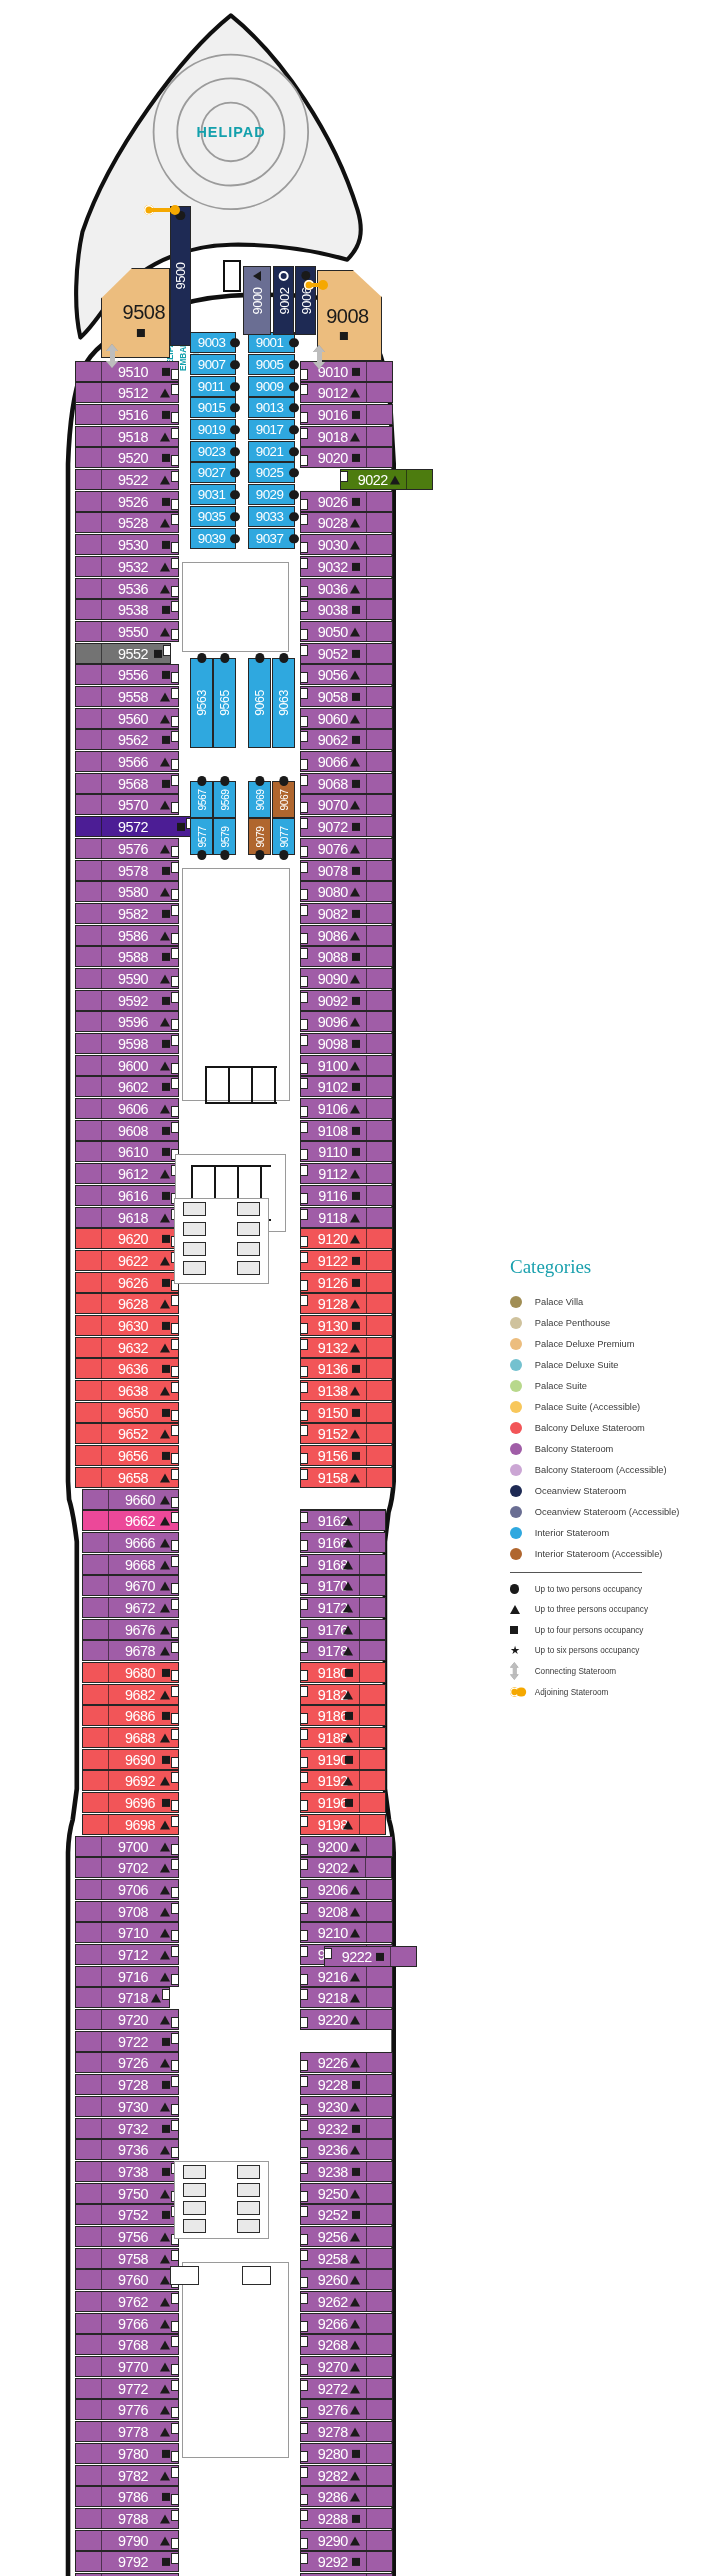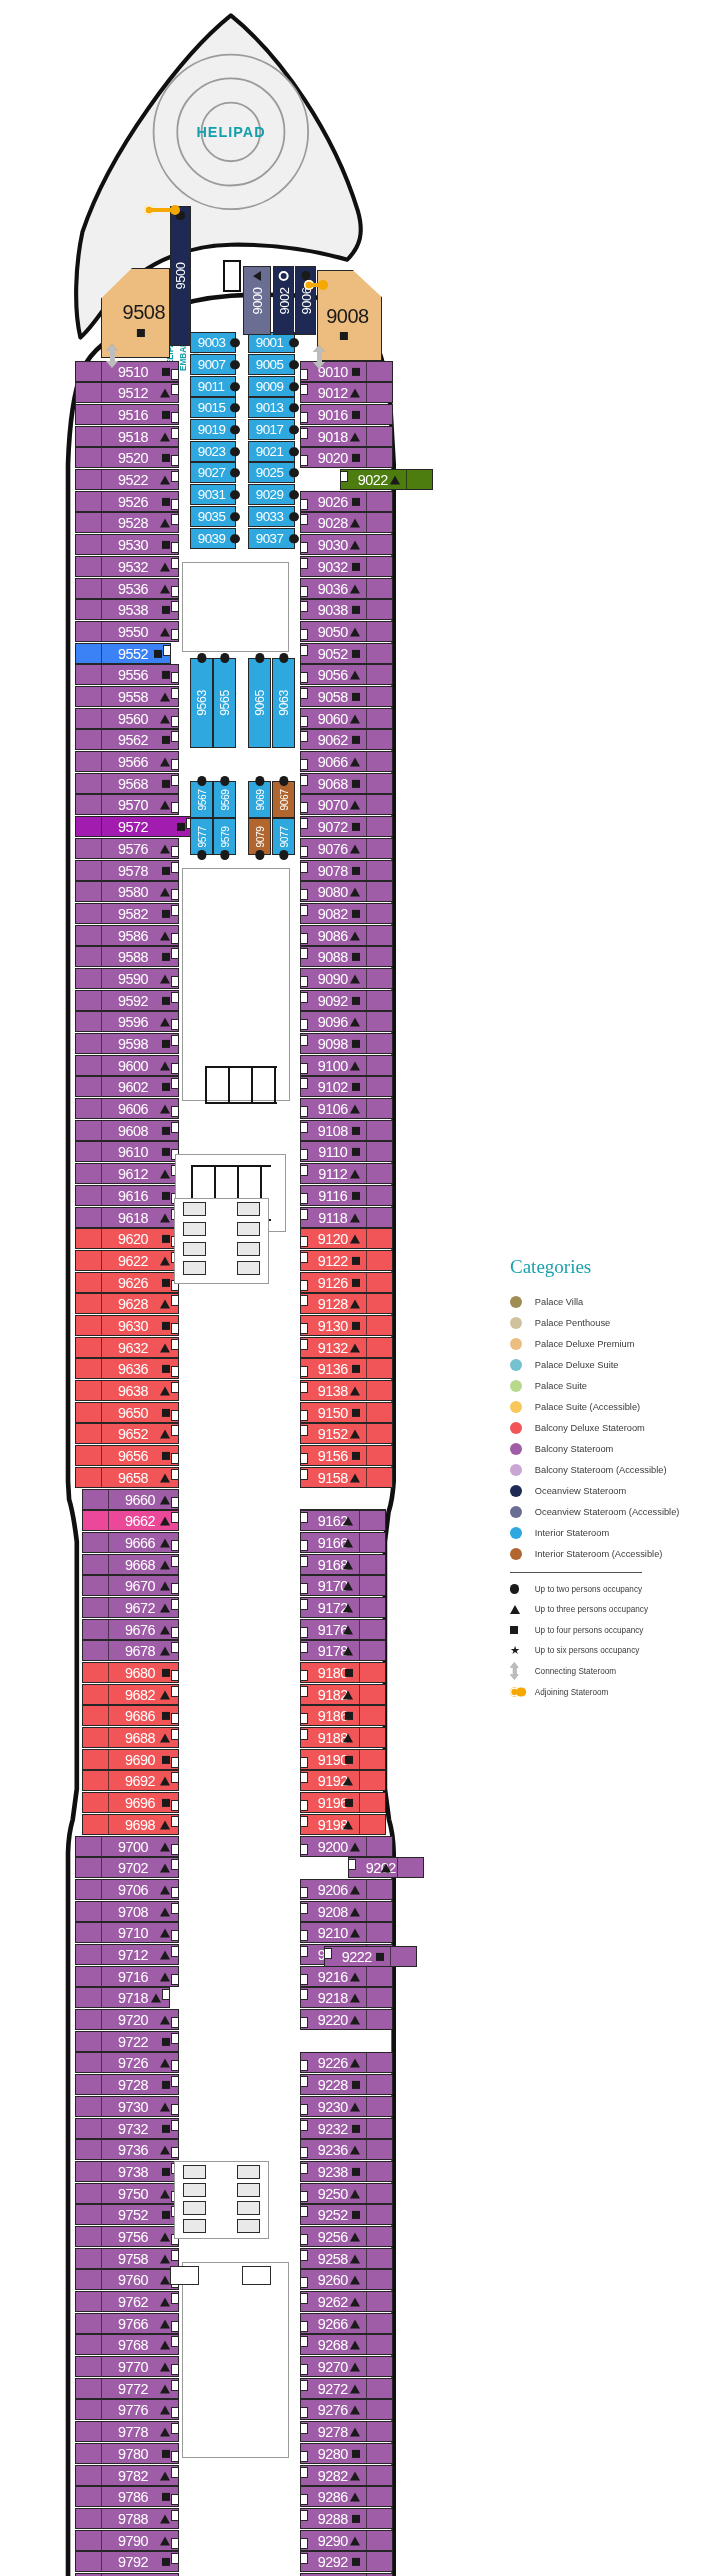--- a/index.html
+++ b/index.html
@@ -152,21 +152,21 @@
           <span class="sym s3"></span>
         </div>
         <div class="room port na" style="left: 75px; top: 599px; width: 104px; height: 21px; background: rgb(160, 93, 167);">
           <span class="num">9538</span>
           <span class="sym s4"></span>
         </div>
         <div class="room port nb" style="left: 75px; top: 621px; width: 104px; height: 21px; background: rgb(160, 93, 167);">
           <span class="num">9550</span>
           <span class="sym s3"></span>
         </div>
-        <div class="room port na" style="left: 75px; top: 643px; width: 96px; height: 21px; background: #3b82f6;">
+        <div class="room port na" style="left: 75px; top: 643px; width: 96px; height: 21px; background: #737373;">
           <span class="num">9552</span>
           <span class="sym s4"></span>
         </div>
         <div class="room port nb" style="left: 75px; top: 664px; width: 104px; height: 21px; background: rgb(160, 93, 167);">
           <span class="num">9556</span>
           <span class="sym s4"></span>
         </div>
         <div class="room port na" style="left: 75px; top: 686px; width: 104px; height: 21px; background: rgb(160, 93, 167);">
           <span class="num">9558</span>
           <span class="sym s3"></span>
@@ -184,21 +184,21 @@
           <span class="sym s3"></span>
         </div>
         <div class="room port na" style="left: 75px; top: 773px; width: 104px; height: 21px; background: rgb(160, 93, 167);">
           <span class="num">9568</span>
           <span class="sym s4"></span>
         </div>
         <div class="room port nb" style="left: 75px; top: 794px; width: 104px; height: 21px; background: rgb(160, 93, 167);">
           <span class="num">9570</span>
           <span class="sym s3"></span>
         </div>
-        <div class="room port na" style="left: 75px; top: 816px; width: 119px; height: 21px; background: #a21caf;">
+        <div class="room port na" style="left: 75px; top: 816px; width: 119px; height: 21px; background: #4c1d95;">
           <span class="num">9572</span>
           <span class="sym s4"></span>
         </div>
         <div class="room port nb" style="left: 75px; top: 838px; width: 104px; height: 21px; background: rgb(160, 93, 167);">
           <span class="num">9576</span>
           <span class="sym s3"></span>
         </div>
         <div class="room port na" style="left: 75px; top: 860px; width: 104px; height: 21px; background: rgb(160, 93, 167);">
           <span class="num">9578</span>
           <span class="sym s4"></span>
@@ -785,21 +785,21 @@
           <span class="sym s4"></span>
         </div>
         <div class="room stbd na" style="left: 300px; top: 1814px; width: 86px; height: 21px; background: rgb(242, 85, 88);">
           <span class="num">9198</span>
           <span class="sym s3"></span>
         </div>
         <div class="room stbd nb" style="left: 300px; top: 1836px; width: 93px; height: 21px; background: rgb(160, 93, 167);">
           <span class="num">9200</span>
           <span class="sym s3"></span>
         </div>
-        <div class="room stbd na" style="left: 300px; top: 1857px; width: 76px; height: 21px; background: rgb(160, 93, 167); margin-left: 48px;">
+        <div class="room stbd na" style="left: 300px; top: 1857px; width: 92px; height: 21px; background: rgb(160, 93, 167);">
           <span class="num">9202</span>
           <span class="sym s3"></span>
         </div>
         <div class="room stbd nb" style="left: 300px; top: 1879px; width: 93px; height: 21px; background: rgb(160, 93, 167);">
           <span class="num">9206</span>
           <span class="sym s3"></span>
         </div>
         <div class="room stbd na" style="left: 300px; top: 1901px; width: 93px; height: 21px; background: rgb(160, 93, 167);">
           <span class="num">9208</span>
           <span class="sym s3"></span>

